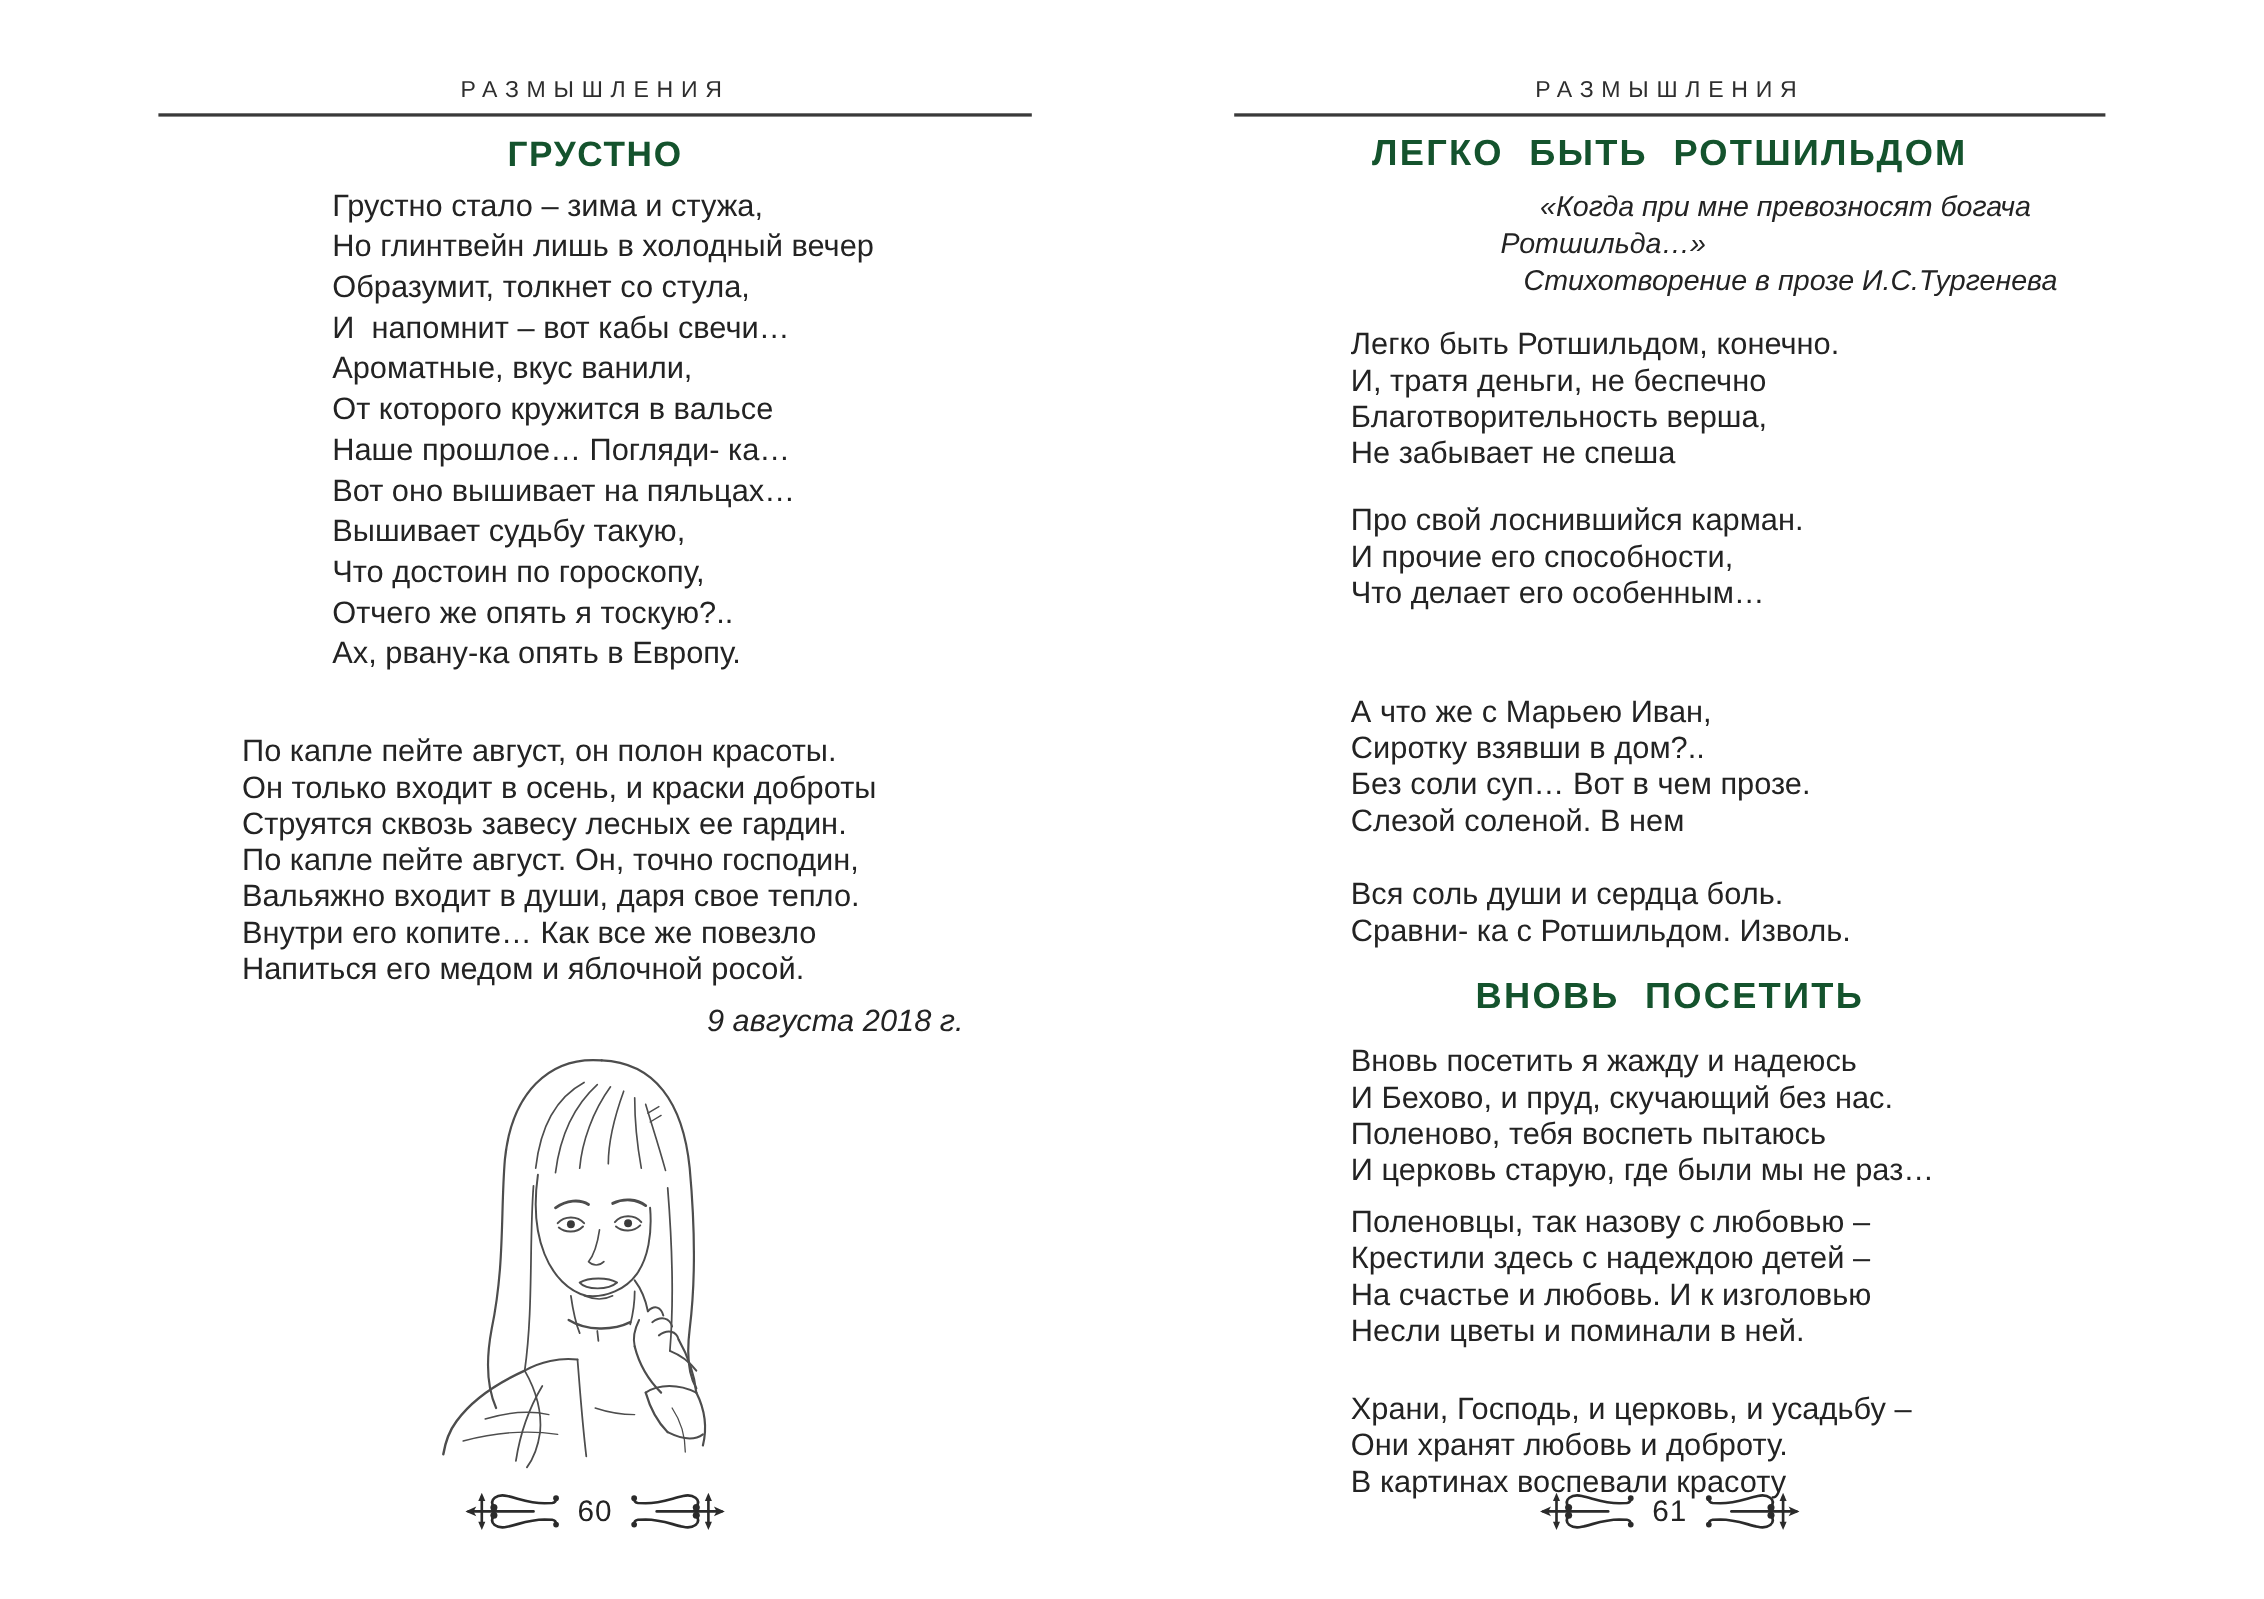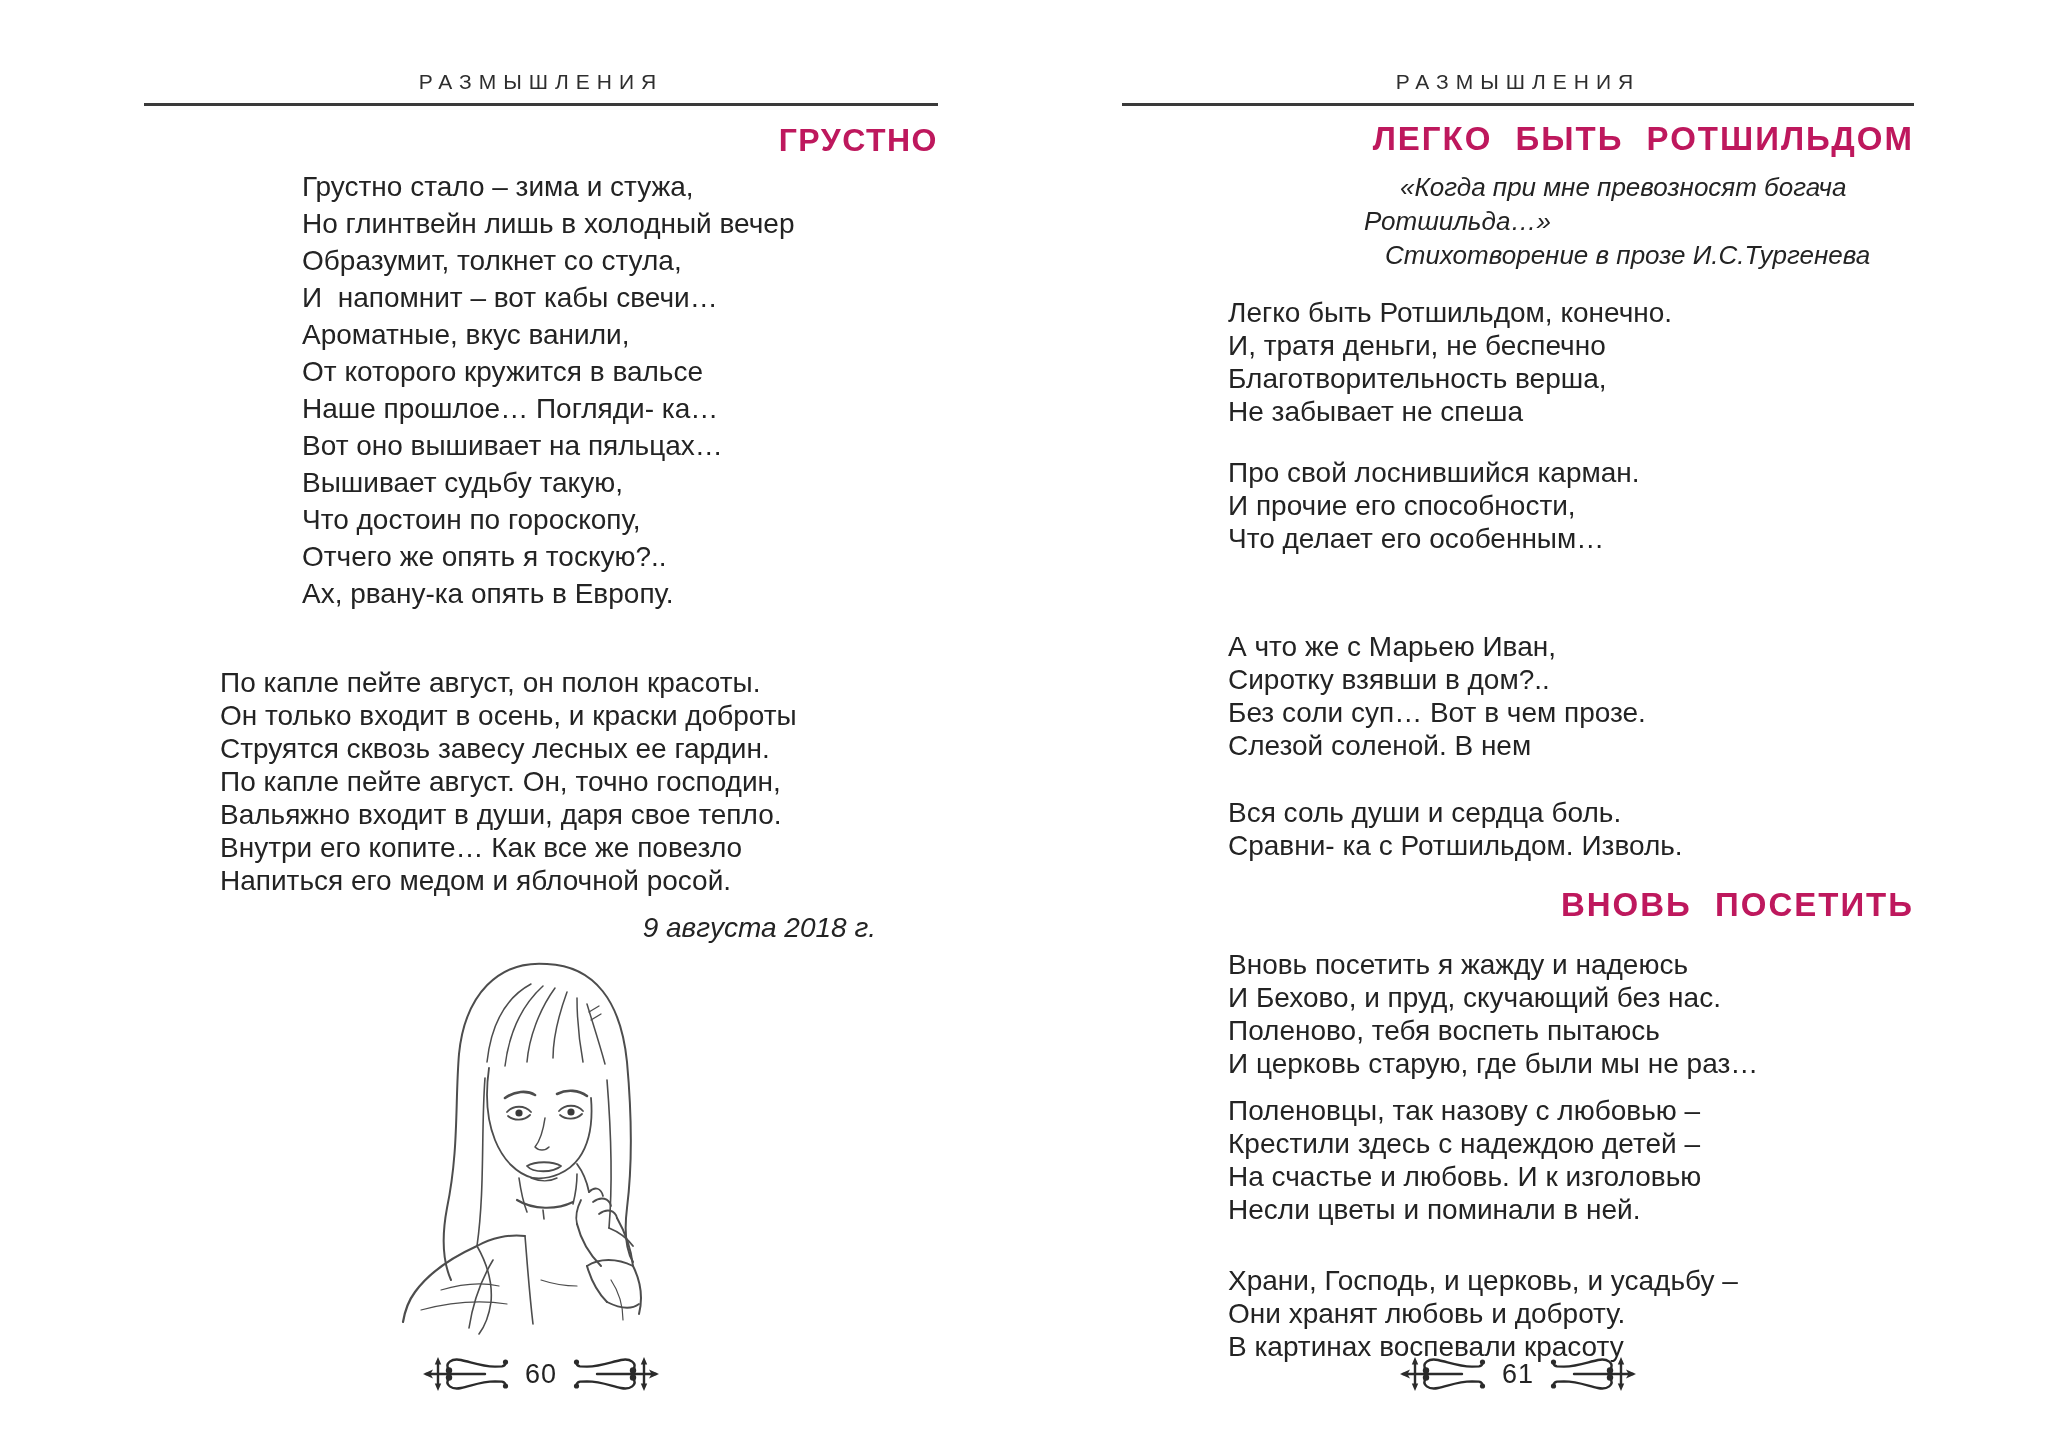--- a/index.html
+++ b/index.html
@@ -15,22 +15,22 @@
   .running-head{
     position:absolute;top:66px;left:0;right:0;
     text-align:center;font-size:21px;letter-spacing:7px;color:#2e2e2e;
   }
   .head-rule{
     position:absolute;top:99px;left:0;right:0;height:0;
     border-top:3px solid #3a3a3a;
   }
 
   .poem-title{
-    position:absolute;left:0;right:0;text-align:right;
-    font-weight:700;font-size:32px;letter-spacing:1.5px;color:#be185d;
+    position:absolute;left:0;right:0;text-align:center;
+    font-weight:700;font-size:32px;letter-spacing:1.5px;color:#14532d;
   }
   .title-spaced{word-spacing:12px;letter-spacing:2px;font-size:33px;}
 
   .poem{font-size:28px;color:#232323;position:absolute;}
   .poem .line{white-space:pre;}
 
   
   #title-grustno{top:118px;}
   #poem-grustno{top:164px;left:158px;line-height:37px;}
   #title-avgust{top:614px;}

